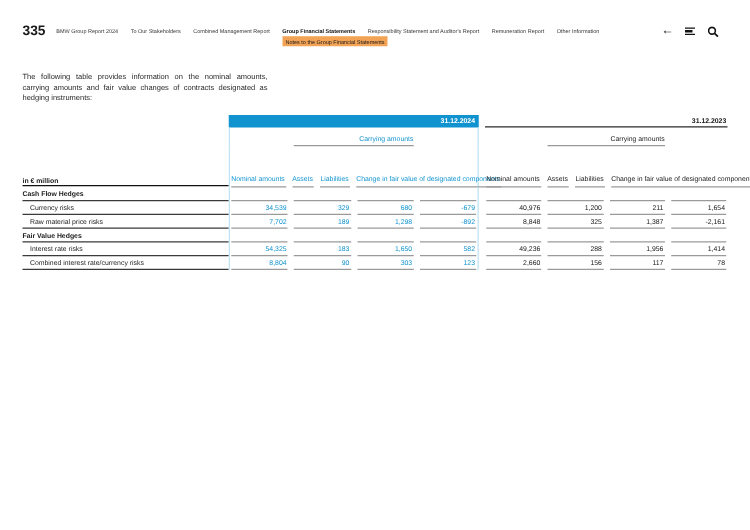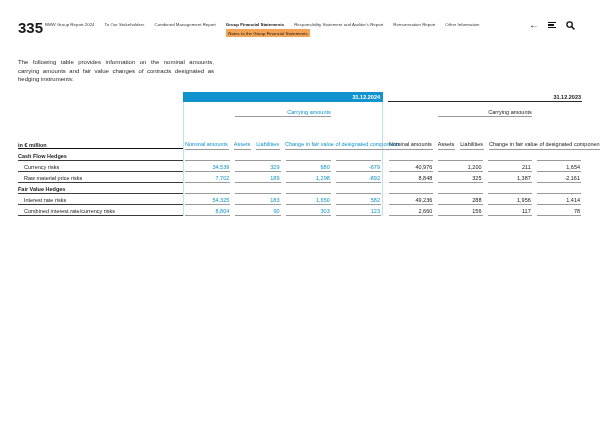--- a/index.html
+++ b/index.html
@@ -2,21 +2,21 @@
 <html><head>
 <meta charset="utf-8">
 <style>
   * { margin:0; padding:0; box-sizing:border-box; }
   html,body { background:#e8e8e8; }
   .page {
     position:relative; width:600px; height:424px; background:#ffffff;
     font-family:"Liberation Sans", sans-serif; color:#1a1a1a; overflow:hidden;
   }
   
-  .page-number { position:absolute; left:18px; top:19px; font-size:15px; font-weight:bold; }
+  .page-number { position:absolute; left:18px; top:19px; font-size:11px; font-weight:bold; }
   .nav { position:absolute; left:45px; top:22px; display:flex; gap:10px; font-size:4.4px; color:#3a3a3a; }
   .nav-item { cursor:pointer; white-space:nowrap; position:relative; }
   .nav-item.active { font-weight:bold; color:#111; }
   .subnav {
     position:absolute; left:0; top:7px; background:#f2a355; color:#1a1a1a;
     padding:1.5px 2.5px; white-space:nowrap; font-weight:normal; font-size:4.4px;
   }
   .header-icons { position:absolute; right:25px; top:20px; display:flex; gap:8px; align-items:center; }
   .hicon { width:10px; height:10px; display:flex; align-items:center; justify-content:center; cursor:pointer; }
   .back-glyph { font-size:10px; font-weight:bold; color:#111; line-height:1; }

